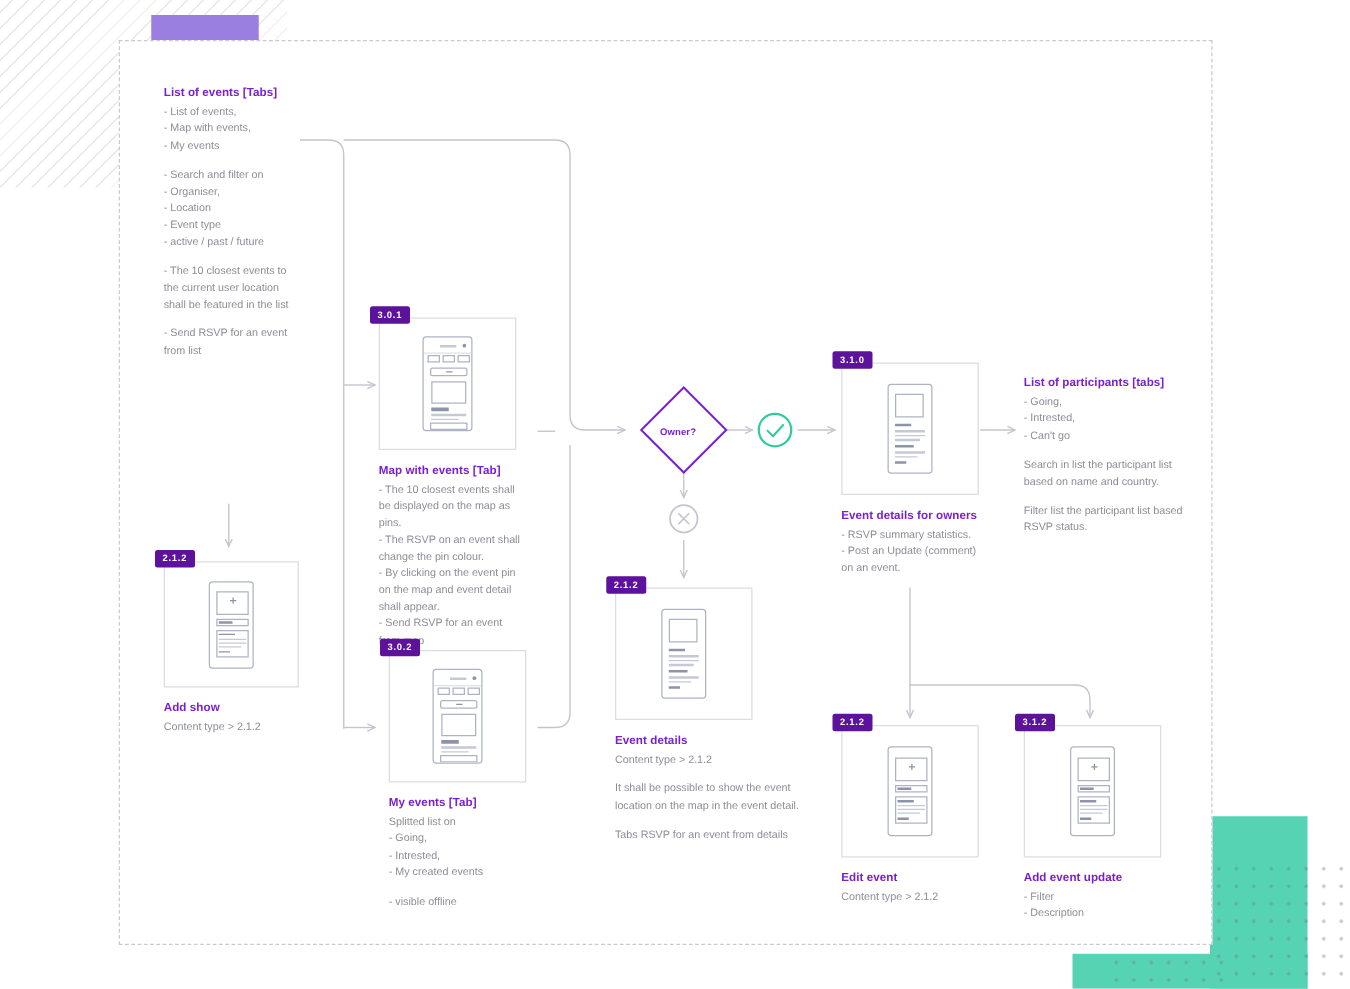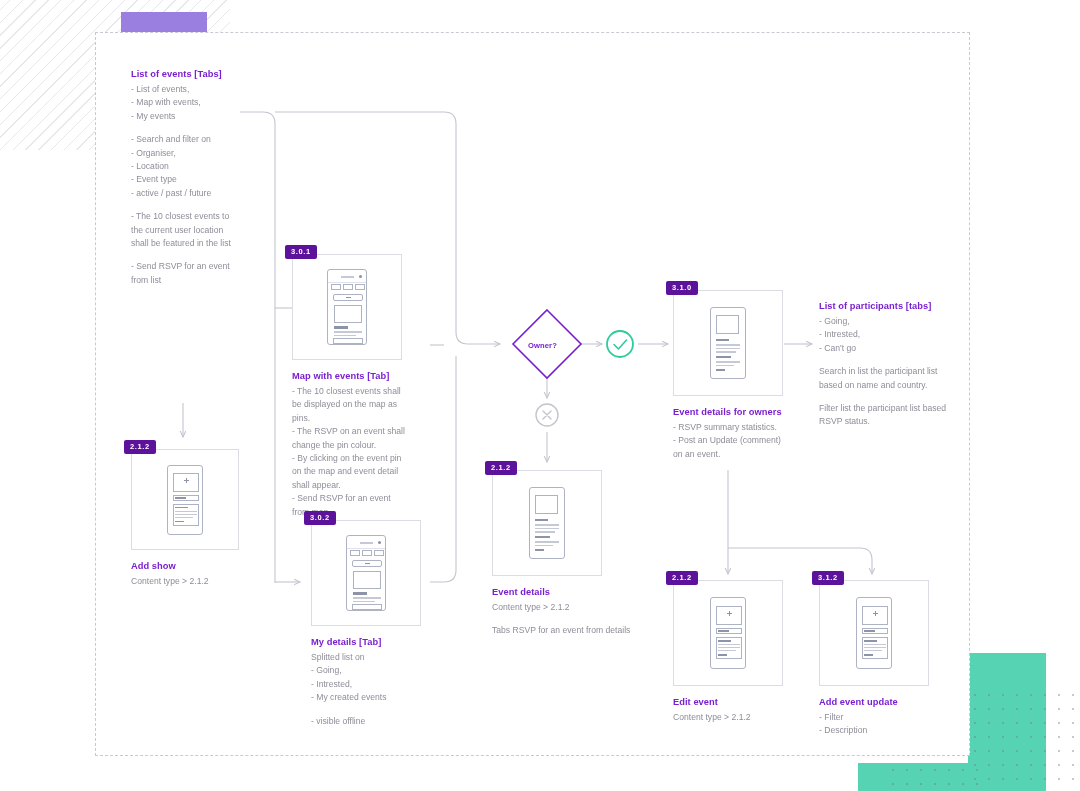--- a/index.html
+++ b/index.html
@@ -194,21 +194,21 @@
       <div class="ph-line" style="position:absolute;left:7px;top:45px;width:22px;height:1.4px;"></div>
       <div class="ph-line" style="position:absolute;left:7px;top:48px;width:22px;height:1.4px;"></div>
       <div class="ph-line" style="position:absolute;left:7px;top:51px;width:18px;height:1.4px;"></div>
       <div class="ph-line-d" style="position:absolute;left:7px;top:55px;width:9px;height:1.6px;"></div>
     </div>
   </div>
   <div class="node-title">Add show</div>
   <div class="node-body">Content type &gt; 2.1.2</div>
 </div>
 
-<div class="node" style="left:292px; top:254px; width:172px;">
+<div class="node" style="left:303px; top:254px; width:172px;">
   <div class="thumb" style="width:110px; height:106px;">
     <div class="badge">3.0.1</div>
     <div class="phone" style="width:40px; height:76px;">
       <div class="ph-line" style="position:absolute;left:13px;top:6px;width:13px;height:1.6px;"></div>
       <div class="ph-dot" style="position:absolute;left:31px;top:5px;width:3.4px;height:3.4px;"></div>
       <div class="ph-line" style="position:absolute;left:0;top:12px;width:40px;height:1px;background:#dfe2ea;"></div>
       <div class="ph-box" style="position:absolute;left:3px;top:14px;width:10px;height:6px;"></div>
       <div class="ph-box" style="position:absolute;left:15px;top:14px;width:10px;height:6px;"></div>
       <div class="ph-box" style="position:absolute;left:27px;top:14px;width:10px;height:6px;"></div>
       <div class="ph-box" style="position:absolute;left:5px;top:24px;width:30px;height:7px;border-radius:2px;"></div>
@@ -245,21 +245,21 @@
       <div class="ph-box" style="position:absolute;left:27px;top:14px;width:10px;height:6px;"></div>
       <div class="ph-box" style="position:absolute;left:5px;top:24px;width:30px;height:7px;border-radius:2px;"></div>
       <div class="ph-line-d" style="position:absolute;left:18px;top:27px;width:5px;height:1.4px;"></div>
       <div class="ph-box" style="position:absolute;left:6px;top:35px;width:28px;height:18px;"></div>
       <div class="ph-line-d" style="position:absolute;left:6px;top:56px;width:14px;height:2.6px;"></div>
       <div class="ph-line" style="position:absolute;left:6px;top:61px;width:28px;height:1.6px;"></div>
       <div class="ph-line" style="position:absolute;left:6px;top:64.5px;width:22px;height:1.6px;"></div>
       <div class="ph-box" style="position:absolute;left:5px;top:68px;width:30px;height:6px;"></div>
     </div>
   </div>
-  <div class="node-title">My details [Tab]</div>
+  <div class="node-title">My events [Tab]</div>
   <div class="node-body">Splitted list on
 - Going,
 - Intrested,
 - My created events</div>
   <div class="node-body gap">- visible offline</div>
 </div>
 
 <div class="node" style="left:492px; top:470px; width:180px;">
   <div class="thumb" style="width:110px; height:106px;">
     <div class="badge">2.1.2</div>
@@ -270,20 +270,22 @@
       <div class="ph-line" style="position:absolute;left:5px;top:39.5px;width:24px;height:1.5px;"></div>
       <div class="ph-line" style="position:absolute;left:5px;top:43px;width:20px;height:1.5px;"></div>
       <div class="ph-line-d" style="position:absolute;left:5px;top:48px;width:15px;height:2.2px;"></div>
       <div class="ph-line" style="position:absolute;left:5px;top:53px;width:24px;height:1.5px;"></div>
       <div class="ph-line" style="position:absolute;left:5px;top:56.5px;width:18px;height:1.5px;"></div>
       <div class="ph-line-d" style="position:absolute;left:5px;top:61px;width:9px;height:1.8px;"></div>
     </div>
   </div>
   <div class="node-title">Event details</div>
   <div class="node-body">Content type &gt; 2.1.2</div>
+  <div class="node-body gap">It shall be possible to show the event
+location on the map in the event detail.</div>
   <div class="node-body gap">Tabs RSVP for an event from details</div>
 </div>
 
 <div class="node" style="left:673px; top:290px; width:140px;">
   <div class="thumb" style="width:110px; height:106px;">
     <div class="badge">3.1.0</div>
     <div class="phone" style="width:36px; height:72px;">
       <div class="ph-box" style="position:absolute;left:5px;top:7px;width:23px;height:19px;"></div>
       <div class="ph-line-d" style="position:absolute;left:5px;top:31px;width:13px;height:2.4px;"></div>
       <div class="ph-line" style="position:absolute;left:5px;top:36px;width:24px;height:1.5px;"></div>

